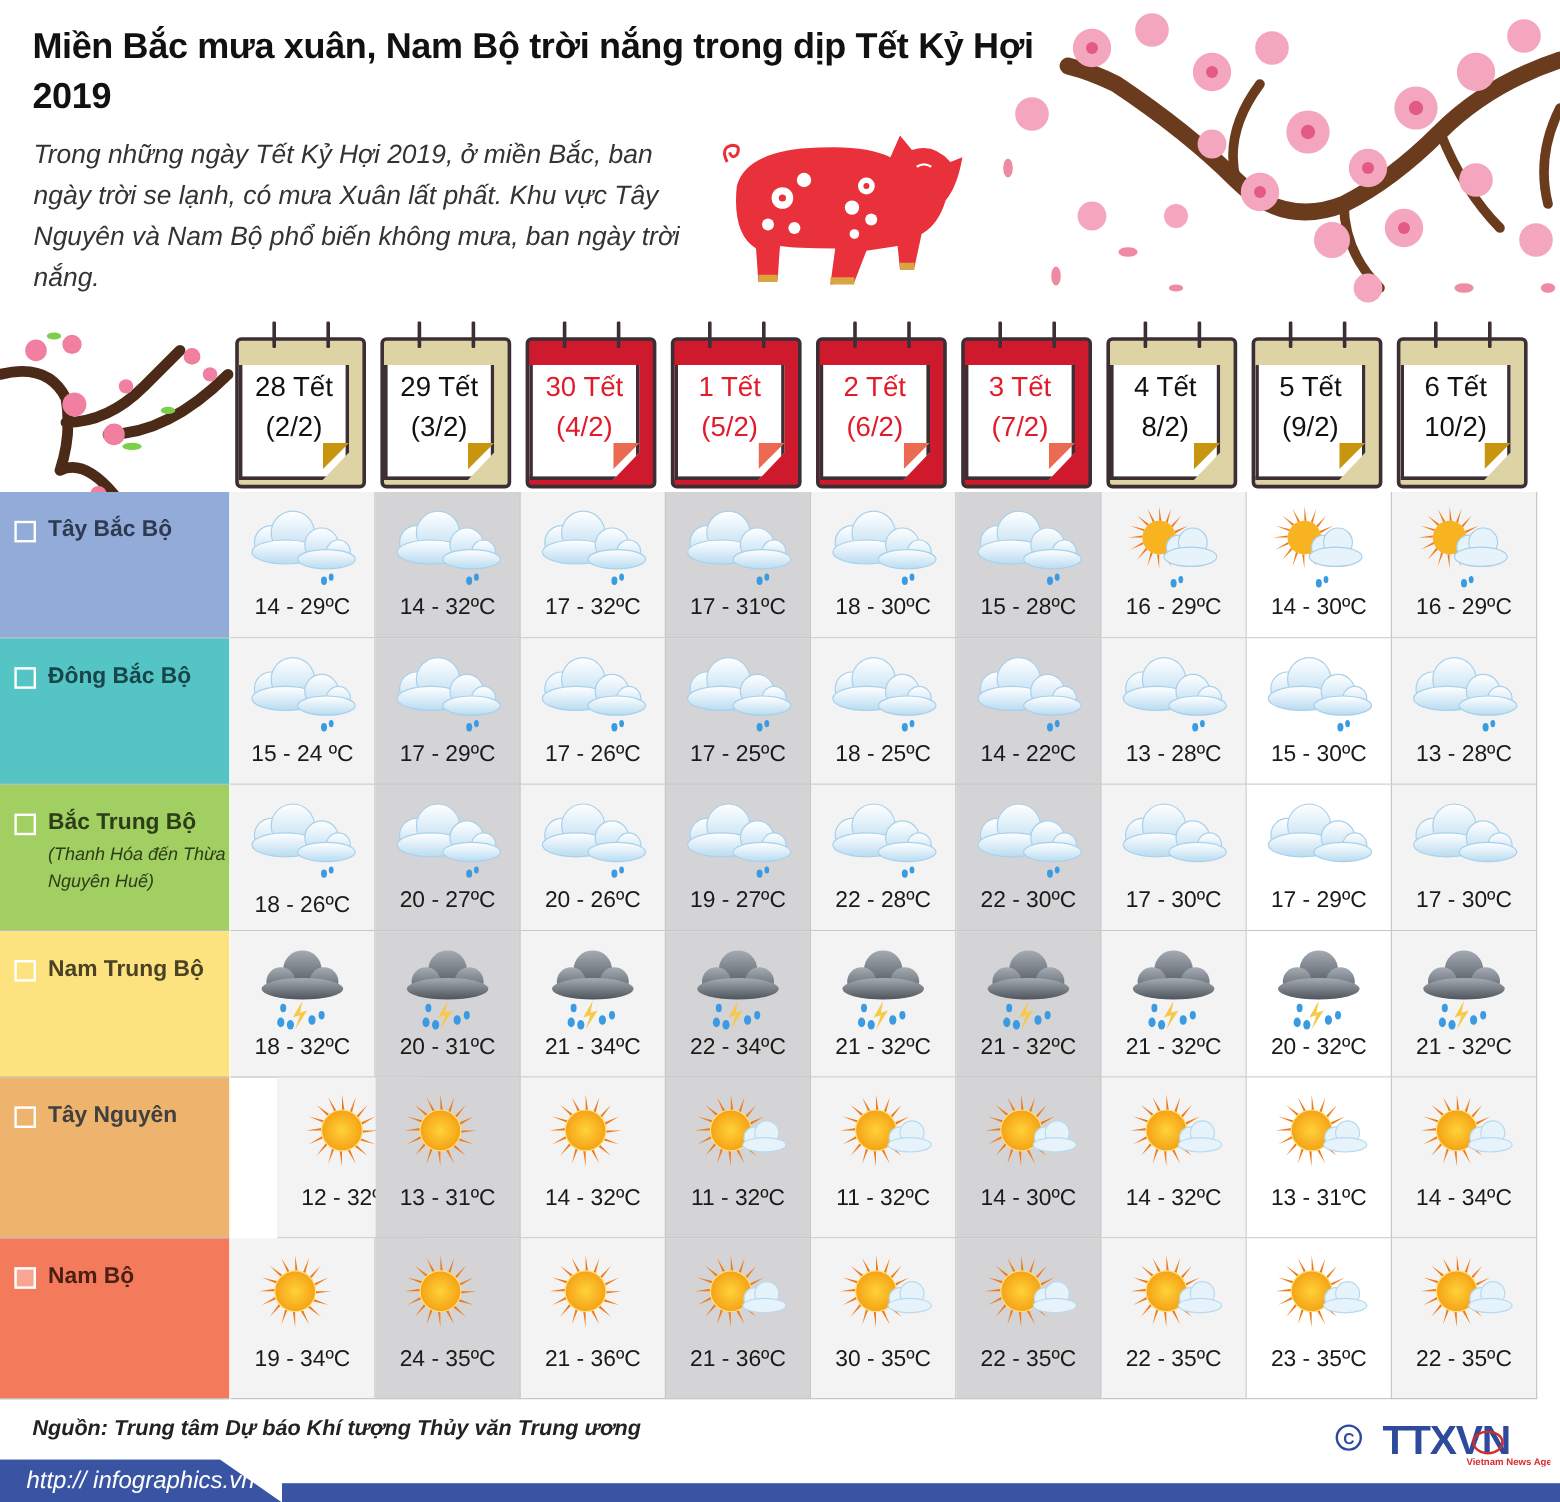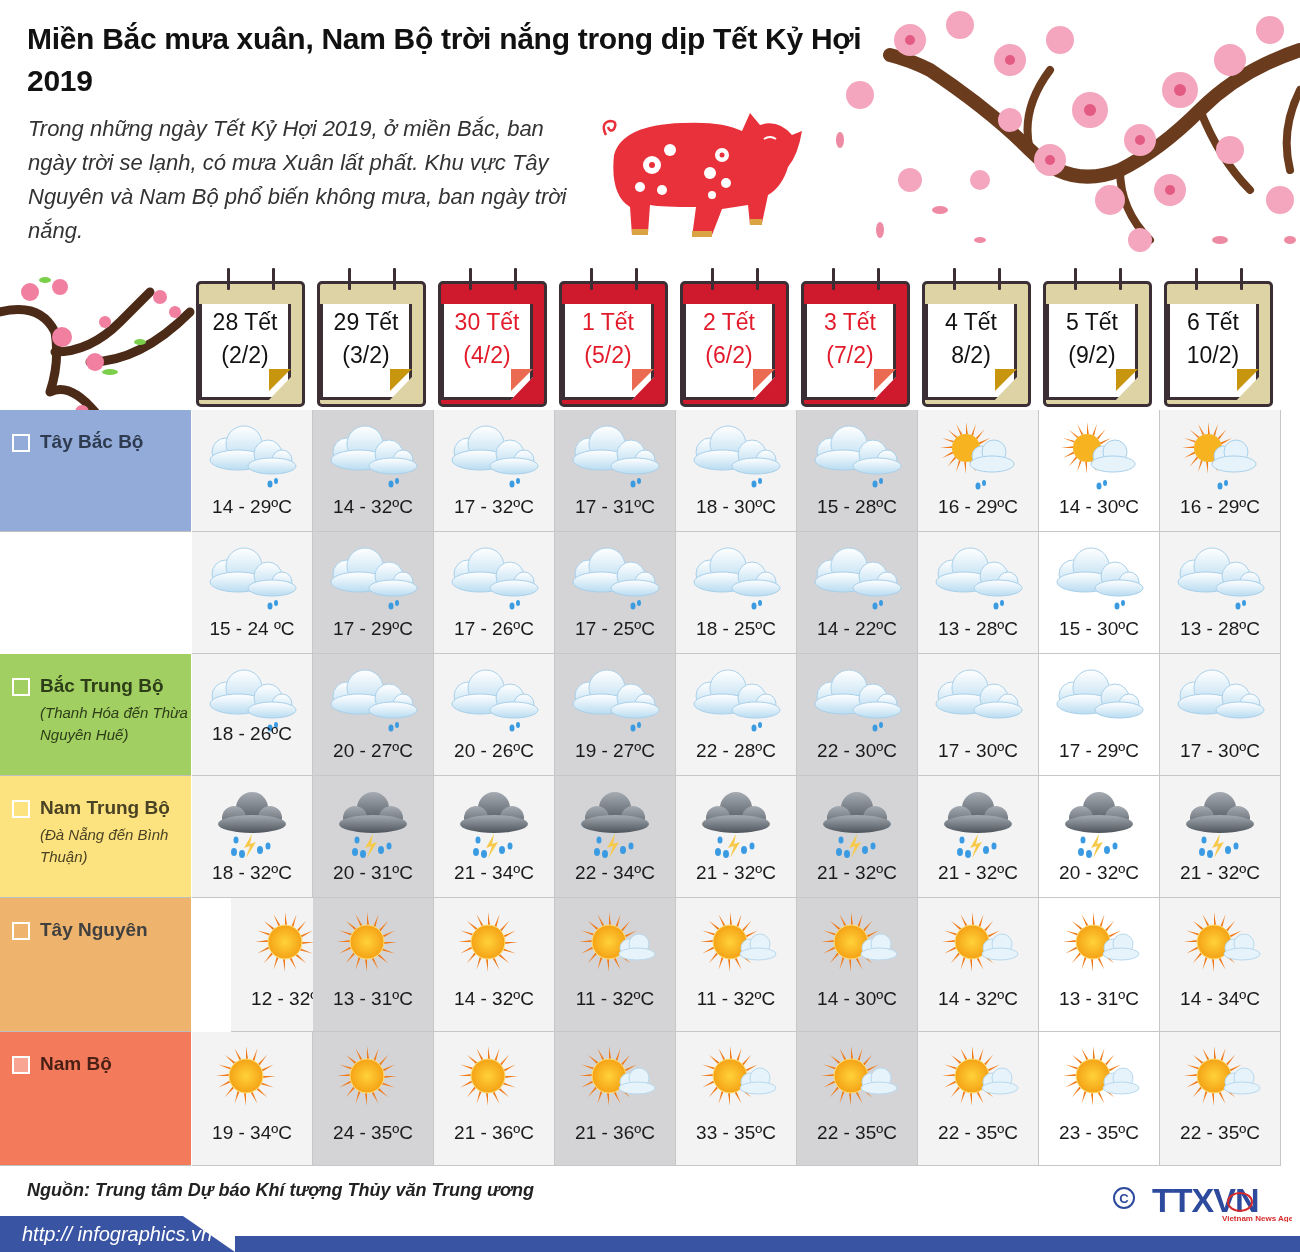--- a/index.html
+++ b/index.html
@@ -440,20 +440,25 @@
             </g>
             <g fill="#3b9be0">
               <ellipse cx="46" cy="64" rx="2.5" ry="3.5"></ellipse>
               <ellipse cx="52" cy="61" rx="2" ry="3"></ellipse>
             </g>
           </svg></span>
         <span class="temp" style="top:86px">16 - 29ºC</span>
       </div>
     </div>
     <div class="row" style="top: 122px; height: 122px;">
+      <div class="region" style="background: rgb(85, 196, 196);">
+        <span class="chk"></span>
+        <span class="name" style="color: rgb(23, 69, 74);">Đông Bắc Bộ</span>
+        <span class="sub" style="color: rgb(23, 69, 74);"></span>
+      </div>
       <div class="cell light" style="left: 192px;">
         <span class="icon" style="top:12px"><svg width="96" height="70" viewBox="0 0 96 70">
             <defs>
               <linearGradient id="cg" x1="0" y1="0" x2="0" y2="1">
                 <stop offset="0" stop-color="#ffffff"></stop>
                 <stop offset="1" stop-color="#b9dcf1"></stop>
               </linearGradient>
             </defs>
             <g fill="url(#cg)" stroke="#a9d0ea" stroke-width="1">
               <circle cx="22" cy="30" r="14"></circle>
@@ -675,21 +680,21 @@
               <ellipse cx="34" cy="38" rx="28" ry="10"></ellipse>
               <circle cx="64" cy="32" r="14"></circle>
               <circle cx="78" cy="38" r="10"></circle>
               <ellipse cx="68" cy="44" rx="24" ry="8"></ellipse>
             </g>
             <g fill="#3b9be0">
               <ellipse cx="66" cy="62" rx="2.5" ry="3.5"></ellipse>
               <ellipse cx="72" cy="59" rx="2" ry="3"></ellipse>
             </g>
           </svg></span>
-        <span class="temp" style="top:69px">18 - 26ºC</span>
+        <span class="temp" style="top:90px">18 - 26ºC</span>
       </div>
       <div class="cell dark" style="left: 313px;">
         <span class="icon" style="top:12px"><svg width="96" height="70" viewBox="0 0 96 70">
             <defs>
               <linearGradient id="cg" x1="0" y1="0" x2="0" y2="1">
                 <stop offset="0" stop-color="#ffffff"></stop>
                 <stop offset="1" stop-color="#b9dcf1"></stop>
               </linearGradient>
             </defs>
             <g fill="url(#cg)" stroke="#a9d0ea" stroke-width="1">
@@ -854,21 +859,20 @@
               <ellipse cx="68" cy="44" rx="24" ry="8"></ellipse>
             </g>
           </svg></span>
         <span class="temp" style="top:86px">17 - 30ºC</span>
       </div>
     </div>
     <div class="row" style="top: 366px; height: 122px;">
       <div class="region" style="background: rgb(253, 227, 127);">
         <span class="chk"></span>
         <span class="name" style="color: rgb(74, 66, 36);">Nam Trung Bộ</span>
-        <span class="sub" style="color: rgb(74, 66, 36);">(Đà Nẵng đến Bình Thuận)</span>
       </div>
       <div class="cell light" style="left: 192px;">
         <span class="icon" style="top:12px"><svg width="80" height="72" viewBox="0 0 80 72">
             <defs>
               <linearGradient id="dg" x1="0" y1="0" x2="0" y2="1">
                 <stop offset="0" stop-color="#a5abb2"></stop>
                 <stop offset="1" stop-color="#4d545c"></stop>
               </linearGradient>
             </defs>
             <g fill="url(#dg)">
@@ -1525,21 +1529,21 @@
             <polygon points="46.5,16.3 51.5,4.3 48.3,17.2" fill="#f07a1a"></polygon>
             <polygon points="52.0,20.0 61.2,10.8 53.4,21.5" fill="#f07a1a"></polygon>
             <polygon points="55.7,25.5 67.7,20.5 56.4,27.4" fill="#f07a1a"></polygon>
             <circle cx="40" cy="32" r="17" fill="url(#sg)" stroke="#ffe27a" stroke-width="1"></circle>
             <g fill="#e6f3fb" stroke="#b8d9ee" stroke-width="1">
               <circle cx="60" cy="38" r="9"></circle>
               <circle cx="70" cy="34" r="10"></circle>
               <ellipse cx="68" cy="44" rx="18" ry="6"></ellipse>
             </g>
           </svg></span>
-        <span class="temp" style="top:90px">33 - 35ºC</span>
+        <span class="temp" style="top:90px">30 - 35ºC</span>
       </div>
       <div class="cell dark" style="left: 797px;">
         <span class="icon" style="top:12px"><svg width="92" height="66" viewBox="0 0 92 66">
             <defs>
               <radialGradient id="sg">
                 <stop offset="0" stop-color="#ffd23a"></stop>
                 <stop offset="1" stop-color="#f5a215"></stop>
               </radialGradient>
             </defs>
             <polygon points="57.0,32.0 70.0,32.0 56.9,34.0" fill="#f07a1a"></polygon>

